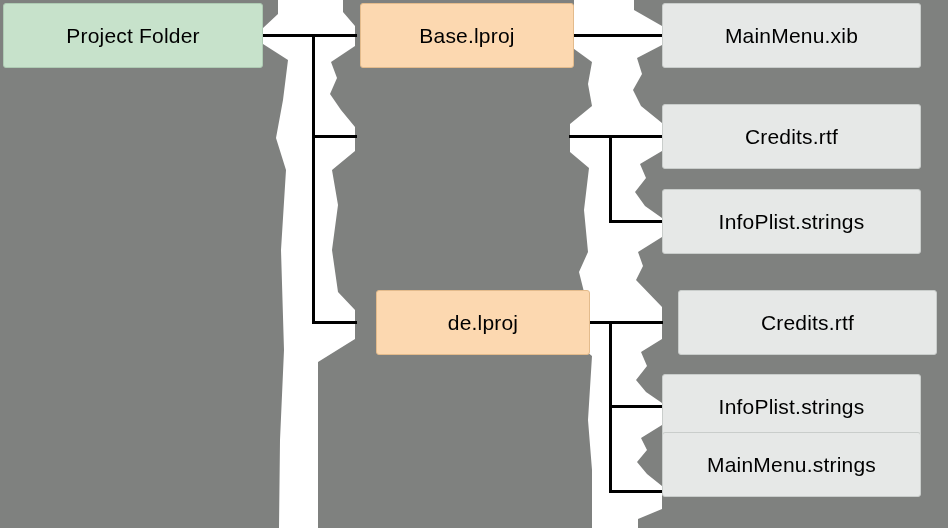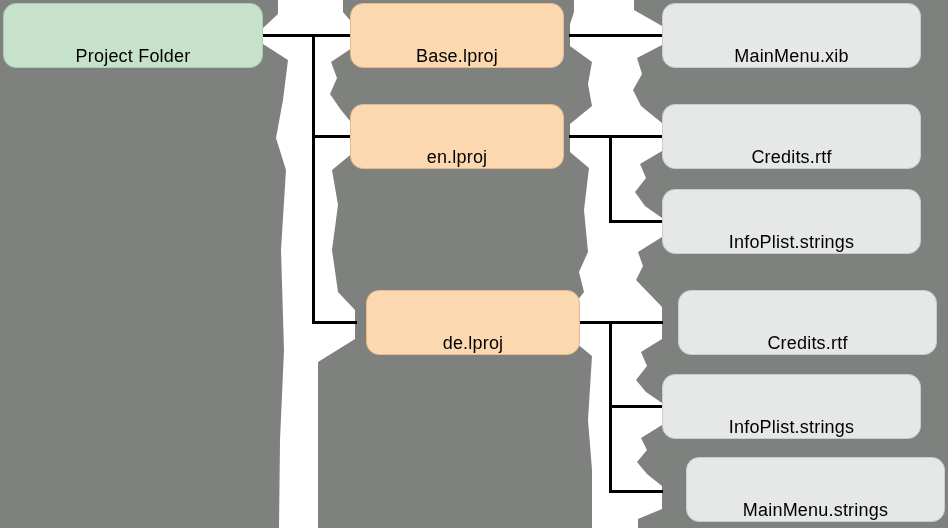--- a/index.html
+++ b/index.html
@@ -12,50 +12,50 @@
     font-family: "Liberation Sans", "DejaVu Sans", sans-serif;
   }
   .layer {
     position: absolute;
     left: 0; top: 0;
     width: 948px; height: 528px;
   }
   .node {
     position: absolute;
     height: 65px;
-    border-radius: 13px;
+    border-radius: 3px;
     display: flex;
-    align-items: flex-end;
+    align-items: center;
     justify-content: center;
-    font-size: 18px;
+    font-size: 21px;
     color: #000000;
     box-sizing: border-box;
     letter-spacing: 0.2px;
   }
   .root-node {
     left: 3px; top: 3px; width: 260px;
     background: #c7e2cb;
     border: 1px solid #aecbb3;
   }
   .folder-node {
-    left: 350px; width: 214px;
+    left: 360px; width: 214px;
     background: #fcd8b0;
     border: 1px solid #e3bb8c;
   }
   .file-node {
     left: 662px; width: 259px;
     background: #e6e8e7;
     border: 1px solid #c9cdcb;
   }
   .y-r1 { top: 3px; }
   .y-r2 { top: 104px; }
   .y-r3 { top: 189px; }
   .y-r4 { top: 290px; margin-left: 16px; }
   .y-r5 { top: 374px; }
-  .y-r6 { top: 457px; margin-left: 24px; }
+  .y-r6 { top: 432px; }
 </style>
 </head>
 <body>
 
 <div class="canvas">
 
   <svg class="layer" viewBox="0 0 948 528" aria-hidden="true">
 
     <polygon fill="#ffffff" points="
       278,0 343,0
@@ -94,23 +94,20 @@
     </g>
   </svg>
 
   <div class="node root-node">
     <span>Project Folder</span>
   </div>
 
   <div class="node folder-node y-r1">
     <span>Base.lproj</span>
   </div>
-  <div class="node folder-node y-r2">
-    <span>en.lproj</span>
-  </div>
   <div class="node folder-node y-r4">
     <span>de.lproj</span>
   </div>
 
   <div class="node file-node y-r1">
     <span>MainMenu.xib</span>
   </div>
   <div class="node file-node y-r2">
     <span>Credits.rtf</span>
   </div>

